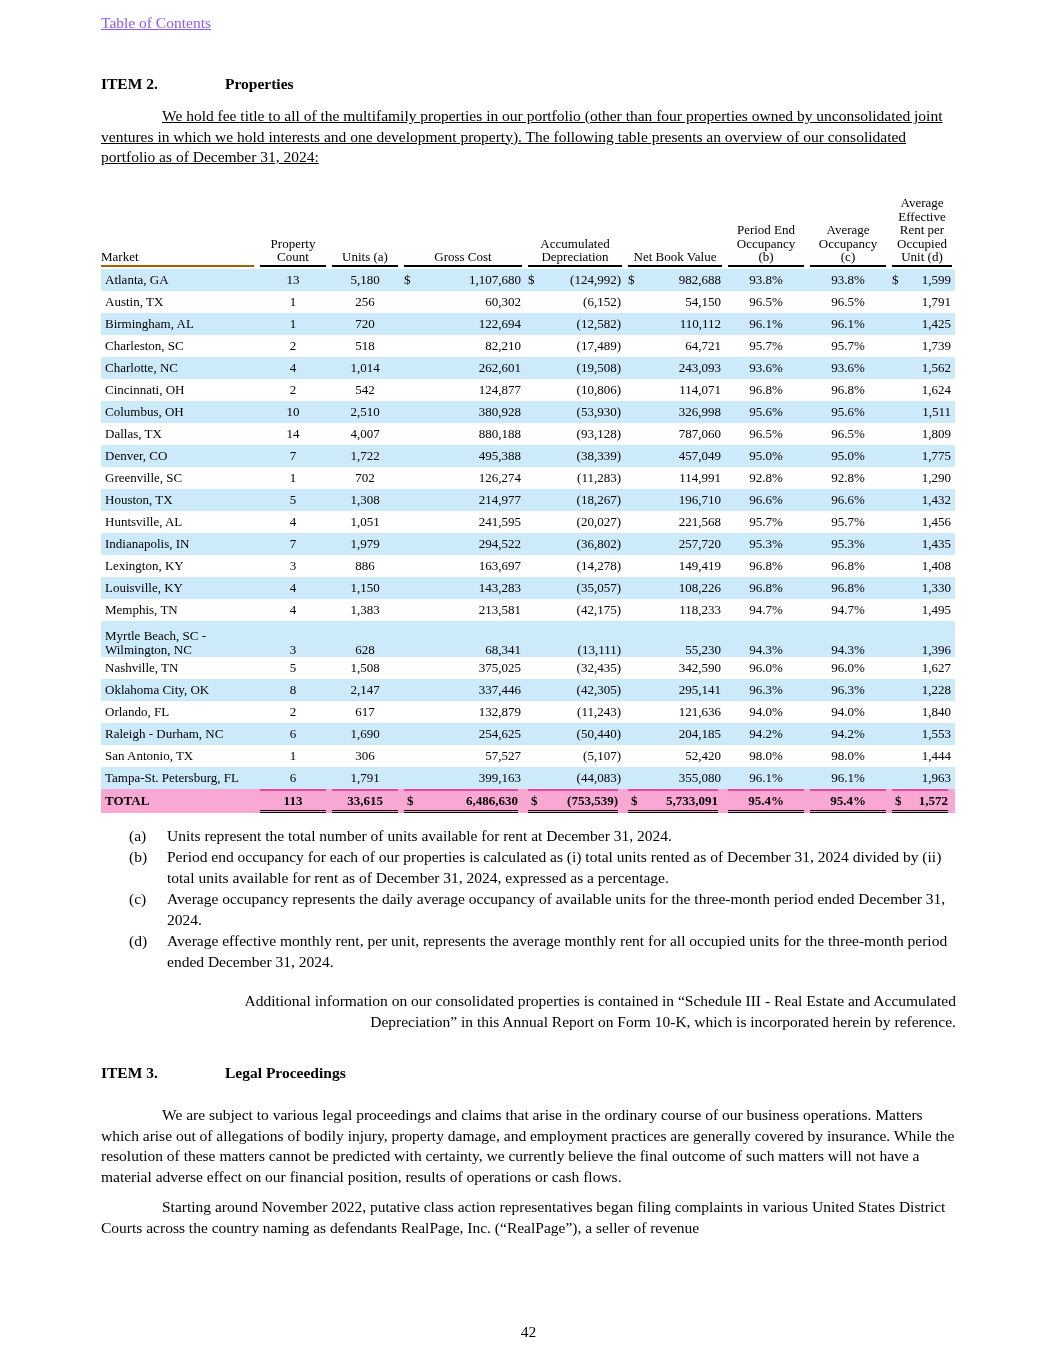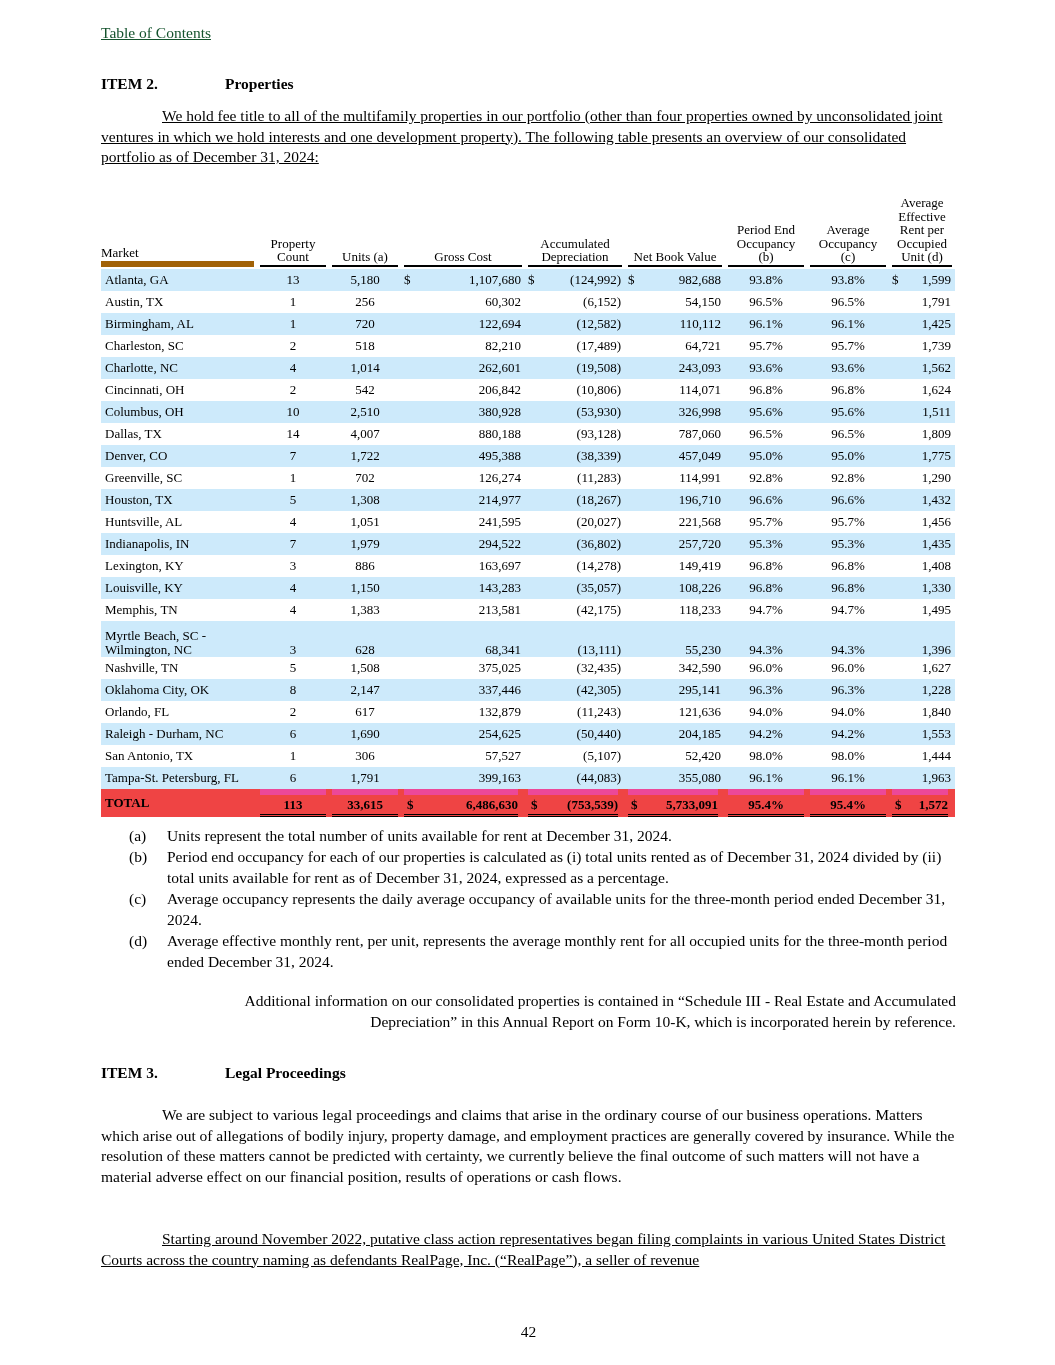--- a/index.html
+++ b/index.html
@@ -2,46 +2,46 @@
 <html><head>
 <meta charset="utf-8">
 <style>
   html, body { margin: 0; padding: 0; background: #ffffff; }
   body {
     width: 1055px; height: 1365px; position: relative; overflow: hidden;
     font-family: "Liberation Serif", "DejaVu Serif", serif;
     color: #000; font-size: 15.5px;
   }
   .page { position: absolute; left: 101px; top: 0; width: 855px; }
-  a.toc { position: absolute; top: 24px; left: 0; color: #14532d; text-decoration: underline; font-size: 15.5px; }
+  a.toc { position: absolute; top: 14px; left: 0; color: #8b5cf6; text-decoration: underline; font-size: 15.5px; }
   .item-head { position: absolute; left: 0; font-weight: bold; font-size: 15.5px; }
   .item-head .num { display: inline-block; width: 124px; }
   .item-head .title { }
   .para { position: absolute; left: 0; width: 855px; line-height: 20.5px; text-indent: 61px; margin: 0; }
 
   table.props {
     position: absolute; top: 196px; left: 0; width: 854px;
     border-collapse: separate; border-spacing: 0; font-size: 13px;
   }
   table.props th {
     font-weight: normal; vertical-align: bottom; text-align: center;
     line-height: 13.5px; padding: 0 0 2px 0; font-size: 13px;
   }
   table.props th.market { text-align: left; padding-left: 4px; }
   table.props th .hb { display: block; border-bottom: 2px solid #000; padding-bottom: 1px; margin: 0 3px; }
-  table.props th.market .hb { margin-left: -4px; border-bottom: 6px solid #a16207; margin-top: 44px; }
+  table.props th.market .hb { margin-left: -4px; border-bottom: 2px solid #a16207; margin-top: 44px; }
   table.props td { height: 22px; padding: 0; line-height: 14px; white-space: nowrap; }
   table.props tr.shade td { background: #cdeafb; }
   table.props tr.tall td { height: 36px; vertical-align: bottom; }
   td.mk { padding-left: 4px !important; text-align: left; }
   td.c { text-align: center; }
   td.r { text-align: right; padding-right: 4px !important; }
   td .dl { float: left; padding-left: 3px; }
-  tr.total td { font-weight: bold; height: 22px; background: #ef4444; font-family: Liberation Serif, serif; }
-  tr.total td .ul { display: block; border-top: 6px solid #ec4899; border-bottom: 3px double #000; margin: 0 3px; padding: 3px 0 2px 0; }
+  tr.total td { font-weight: bold; height: 22px; background: #f9a8d4; font-family: Liberation Serif, serif; }
+  tr.total td .ul { display: block; border-top: 2px solid #ec4899; border-bottom: 3px double #000; margin: 0 3px; padding: 3px 0 2px 0; }
   tr.total td.mk .ul { border: none; margin: 0; }
 
   .fn { position: absolute; left: 28px; width: 830px; margin: 0; font-size: 15.5px; line-height: 20.5px; }
   .fn .lbl { position: absolute; left: 0; width: 34px; }
   .fn .txt { display: block; margin-left: 38px; }
   .pnum { position: absolute; top: 1323px; left: 0; width: 855px; text-align: center; }
 </style>
 </head>
 <body>
 
@@ -150,21 +150,21 @@
           <td class="r"><span>(19,508)</span></td>
           <td class="r"><span>243,093</span></td>
           <td class="c"><span>93.6%</span></td>
           <td class="c"><span>93.6%</span></td>
           <td class="r"><span>1,562</span></td>
         </tr>
         <tr>
           <td class="mk"><span>Cincinnati, OH</span></td>
           <td class="c"><span>2</span></td>
           <td class="c"><span>542</span></td>
-          <td class="r"><span>206,842</span></td>
+          <td class="r"><span>124,877</span></td>
           <td class="r"><span>(10,806)</span></td>
           <td class="r"><span>114,071</span></td>
           <td class="c"><span>96.8%</span></td>
           <td class="c"><span>96.8%</span></td>
           <td class="r"><span>1,624</span></td>
         </tr>
         <tr class="shade">
           <td class="mk"><span>Columbus, OH</span></td>
           <td class="c"><span>10</span></td>
           <td class="c"><span>2,510</span></td>
@@ -402,16 +402,16 @@
       </div>
     </div>
 
   <p class="para" style="top:991px;text-align:right;">Additional information on our consolidated properties is contained in “Schedule III - Real Estate and Accumulated Depreciation” in this Annual Report on Form 10-K, which is incorporated herein by reference.</p>
 
   <div class="item-head" style="top:1064px;">
     <span class="num">ITEM 3.</span><span class="title">Legal Proceedings</span>
   </div>
 
   <p class="para" style="top:1105px;">We are subject to various legal proceedings and claims that arise in the ordinary course of our business operations. Matters which arise out of allegations of bodily injury, property damage, and employment practices are generally covered by insurance. While the resolution of these matters cannot be predicted with certainty, we currently believe the final outcome of such matters will not have a material adverse effect on our financial position, results of operations or cash flows.</p>
-  <p class="para" style="top:1229px;text-decoration:underline;">Starting around November 2022, putative class action representatives began filing complaints in various United States District Courts across the country naming as defendants RealPage, Inc. (“RealPage”), a seller of revenue</p>
+  <p class="para" style="top:1197px;">Starting around November 2022, putative class action representatives began filing complaints in various United States District Courts across the country naming as defendants RealPage, Inc. (“RealPage”), a seller of revenue</p>
 
   <div class="pnum">42</div>
 </div>
 
 </body></html>

